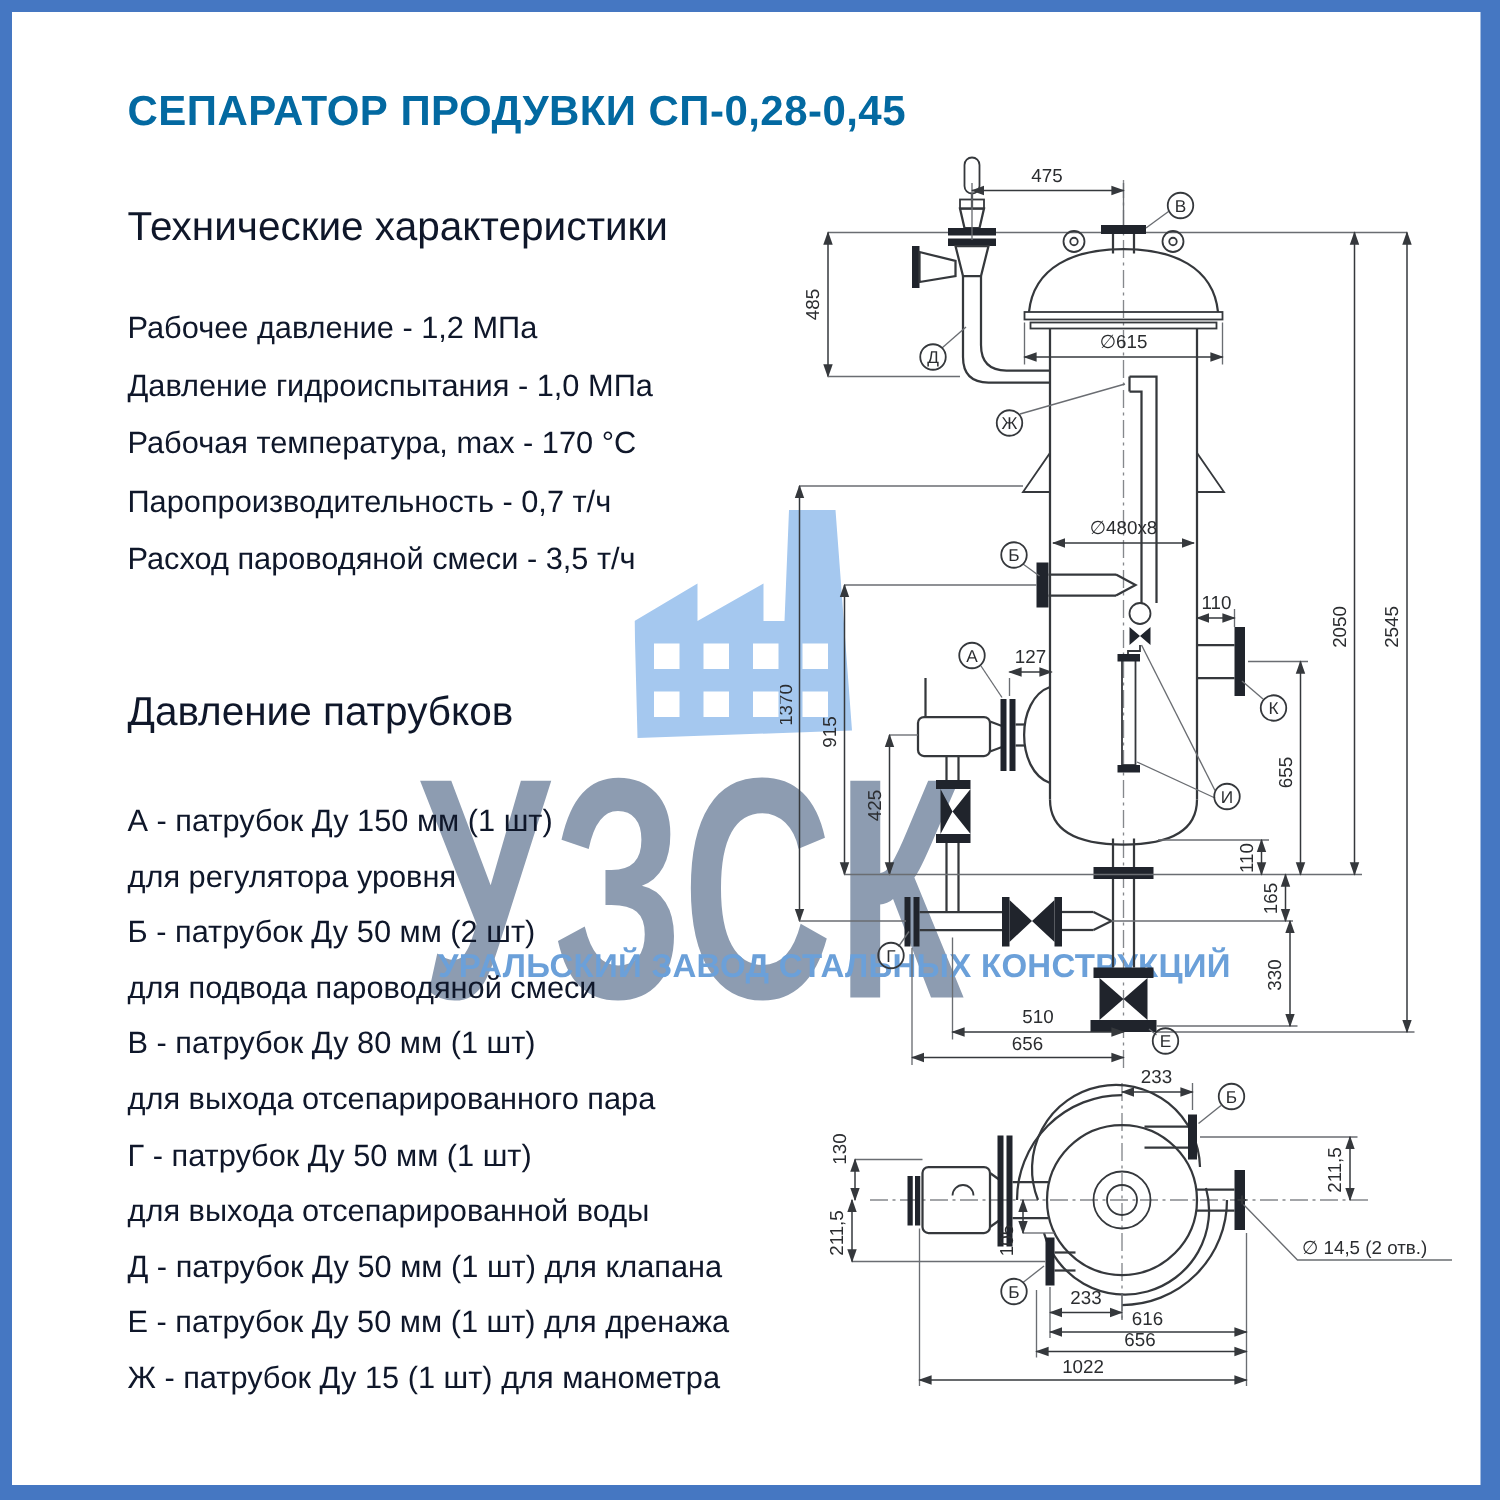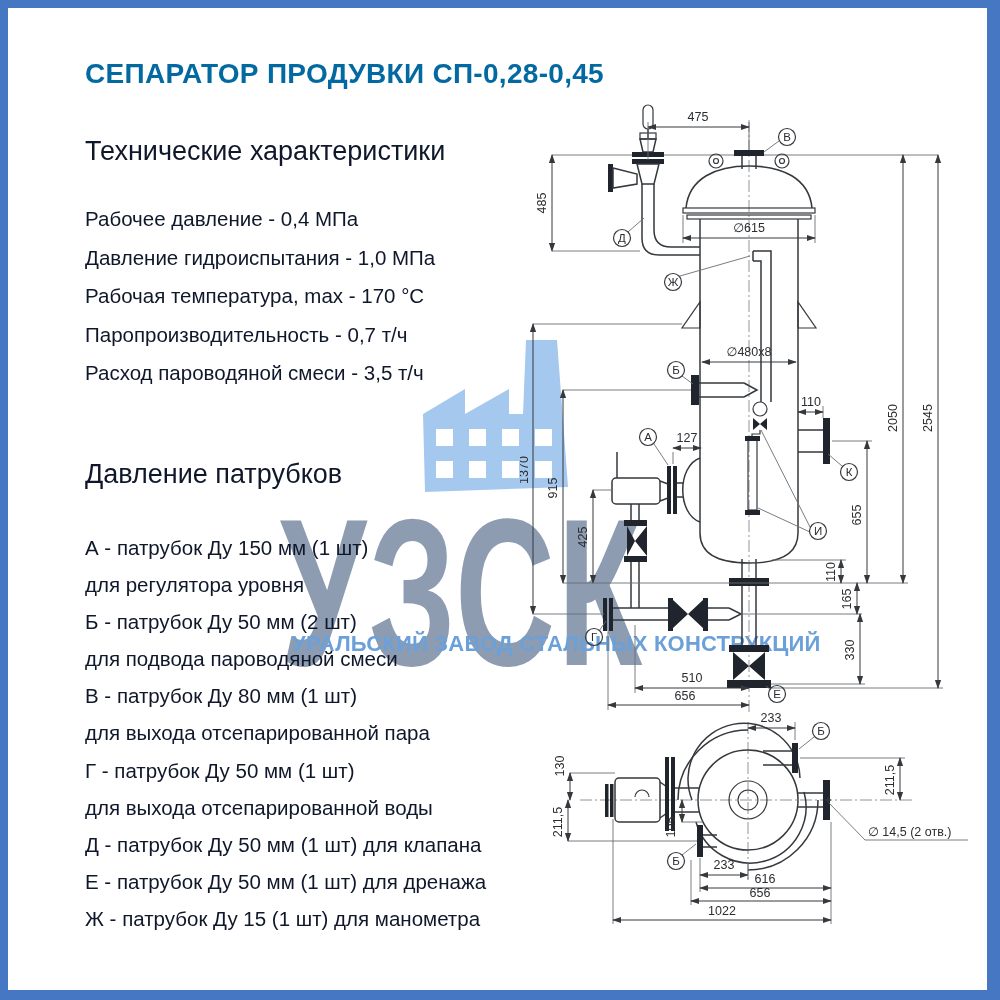--- a/index.html
+++ b/index.html
@@ -50,34 +50,34 @@
     <rect x="79" y="124" width="17" height="17"></rect>
       <rect x="112" y="124" width="17" height="17"></rect>
   </g>
 </svg>
 <div class="wm wm-abbr">УЗСК</div>
 <div class="wm wm-sub">УРАЛЬСКИЙ ЗАВОД СТАЛЬНЫХ КОНСТРУКЦИЙ</div>
 
 <div class="txt title">СЕПАРАТОР ПРОДУВКИ СП-0,28-0,45</div>
 <div class="txt h2a">Технические характеристики</div>
 <div class="txt specs">
-  <div>Рабочее давление - 0,4 МПа</div>
+  <div>Рабочее давление - 1,2 МПа</div>
   <div>Давление гидроиспытания - 1,0 МПа</div>
   <div>Рабочая температура, max - 170 °С</div>
   <div>Паропроизводительность - 0,7 т/ч</div>
   <div>Расход пароводяной смеси - 3,5 т/ч</div>
 </div>
 <div class="txt h2b">Давление патрубков</div>
 <div class="txt nozzles">
   <div>А - патрубок Ду 150 мм (1 шт)</div>
   <div>для регулятора уровня</div>
   <div>Б - патрубок Ду 50 мм (2 шт)</div>
   <div>для подвода пароводяной смеси</div>
   <div>В - патрубок Ду 80 мм (1 шт)</div>
-  <div>для выхода отсепарированной пара</div>
+  <div>для выхода отсепарированного пара</div>
   <div>Г - патрубок Ду 50 мм (1 шт)</div>
   <div>для выхода отсепарированной воды</div>
   <div>Д - патрубок Ду 50 мм (1 шт) для клапана</div>
   <div>Е - патрубок Ду 50 мм (1 шт) для дренажа</div>
   <div>Ж - патрубок Ду 15 (1 шт) для манометра</div>
 </div>
 
 <svg class="drawing" viewBox="0 0 470 860">
   <defs>
     <marker id="ar" viewBox="0 0 10 10" refX="9" refY="5" markerWidth="9" markerHeight="9" orient="auto-start-reverse">

